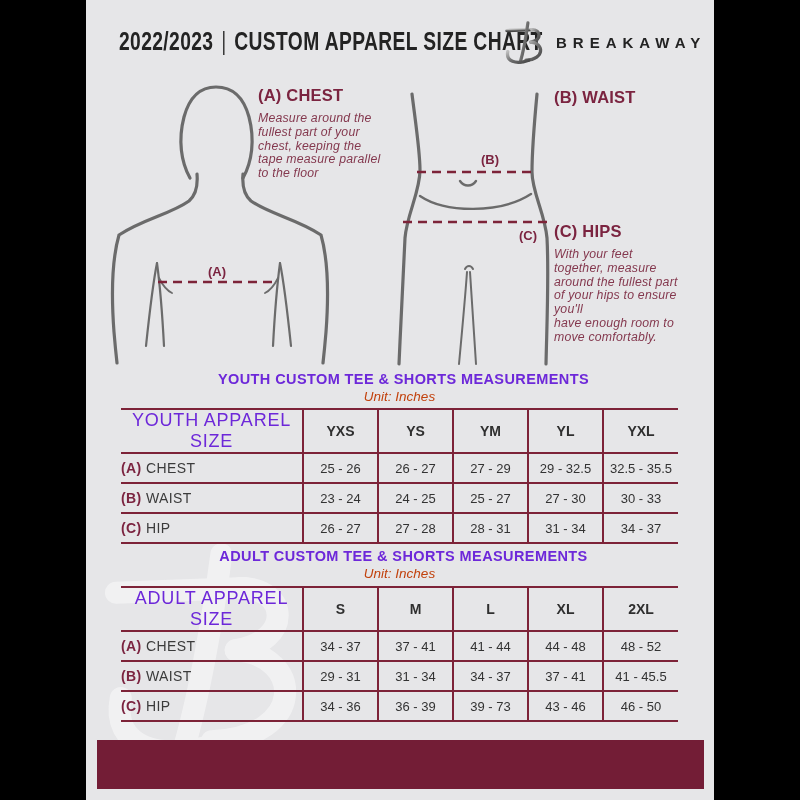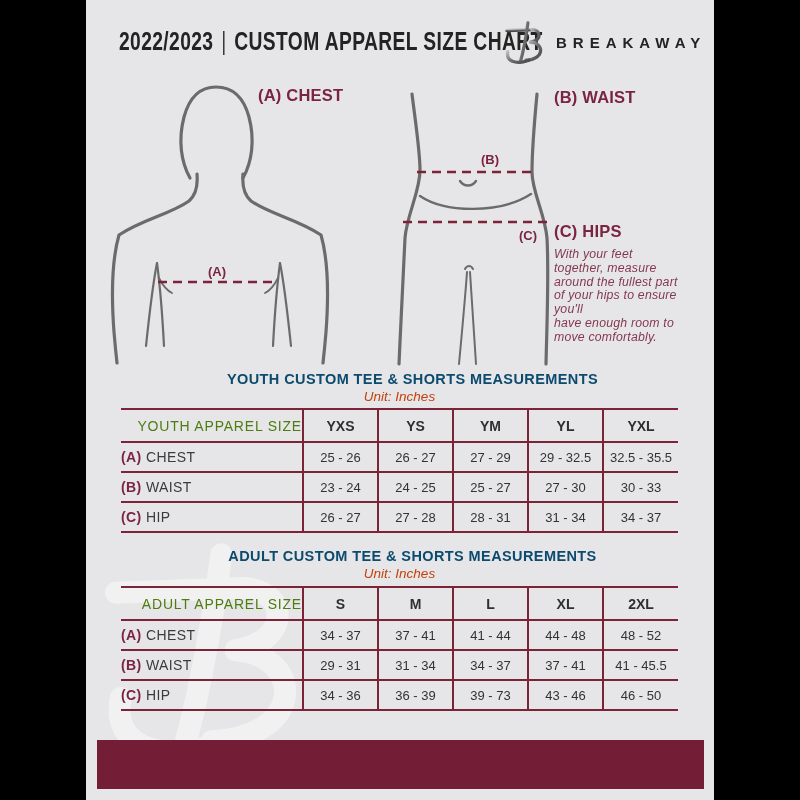--- a/index.html
+++ b/index.html
@@ -28,35 +28,35 @@
   .brand{position:absolute;left:470px;top:34px;font-weight:bold;font-size:15px;
     letter-spacing:6px;color:#232323;}
 
   
   .fig{position:absolute;}
   .guide-head{position:absolute;font-weight:bold;font-size:16.5px;color:var(--head-maroon);letter-spacing:.2px;}
   .guide-body{position:absolute;font-style:italic;font-size:12.3px;line-height:13.8px;
     color:var(--body-maroon);white-space:pre-line;letter-spacing:.2px;}
 
   
-  .sec-title{position:absolute;left:48px;width:557px;text-align:center;
-    font-weight:bold;font-size:14.5px;color:#0c4a6e;letter-spacing:.4px;}
+  .sec-title{position:absolute;left:39px;width:557px;text-align:center;
+    font-weight:bold;font-size:14.5px;color:#6d28d9;letter-spacing:.4px;}
   .sec-unit{position:absolute;left:35px;width:557px;text-align:center;
     font-style:italic;font-size:13.5px;color:#c2410c;}
 
   
   table.size-table{position:absolute;left:35px;border-collapse:collapse;table-layout:fixed;
     width:557px;border-top:2.5px solid var(--line);border-bottom:2px solid var(--line);}
   table.size-table th,table.size-table td{border-left:2px solid var(--line);padding:0;}
   table.size-table th:first-child,table.size-table td:first-child{border-left:none;}
   table.size-table thead tr{height:33px;border-bottom:2px solid var(--line);}
   table.size-table tbody tr{height:30px;border-bottom:2px solid var(--line);}
   table.size-table tbody tr:last-child{border-bottom:none;}
-  th.label-col{text-align:right;font-weight:normal;font-size:14px;letter-spacing:.8px;
-    color:#4d7c0f;padding-left:13px;}
+  th.label-col{text-align:center;font-weight:normal;font-size:18px;letter-spacing:.8px;
+    color:#6d28d9;padding-left:13px;}
   th.size-col{text-align:center;font-weight:bold;font-size:14px;color:#2f2f2f;}
   td.row-label{text-align:left;font-size:14px;color:#3b3b3b;padding-left:17px;letter-spacing:.4px;}
   td.row-label .prefix{font-weight:bold;color:var(--head-maroon);}
   td.value{text-align:center;font-size:13px;color:#333;margin-left:44px;}
 
   
   .footer-bar{position:absolute;left:11px;top:740px;width:607px;height:49px;background:var(--maroon);}
 </style>
 </head>
 <body>
@@ -120,20 +120,25 @@
       <path stroke-width="2" d="M 72,180 C 70,208 67,240 64,272"></path>
       <path stroke-width="2" d="M 75,180 C 77,208 79,240 81,272"></path>
     </g>
     <path d="M 22,80 L 137,80" stroke="#7d2338" stroke-width="2.6" stroke-dasharray="9 6" fill="none"></path>
     <path d="M 8,130 L 152,130" stroke="#7d2338" stroke-width="2.6" stroke-dasharray="9 6" fill="none"></path>
     <text x="95" y="72" text-anchor="middle" font-family="Liberation Sans, sans-serif" font-size="13" font-weight="bold" fill="#7b2440">(B)</text>
     <text x="133" y="148" text-anchor="middle" font-family="Liberation Sans, sans-serif" font-size="13" font-weight="bold" fill="#7b2440">(C)</text>
   </svg>
 
   <div class="guide-head" style="left:172px;top:86px;">(A) CHEST</div>
+  <div class="guide-body" style="left:172px;top:112px;width:140px;">Measure around the
+fullest part of your
+chest, keeping the
+tape measure parallel
+to the floor</div>
 
   <div class="guide-head" style="left:468px;top:88px;">(B) WAIST</div>
 
   <div class="guide-head" style="left:468px;top:222px;">(C) HIPS</div>
   <div class="guide-body" style="left:468px;top:248px;width:155px;">With your feet
 together, measure
 around the fullest part
 of your hips to ensure
 you'll
 have enough room to

